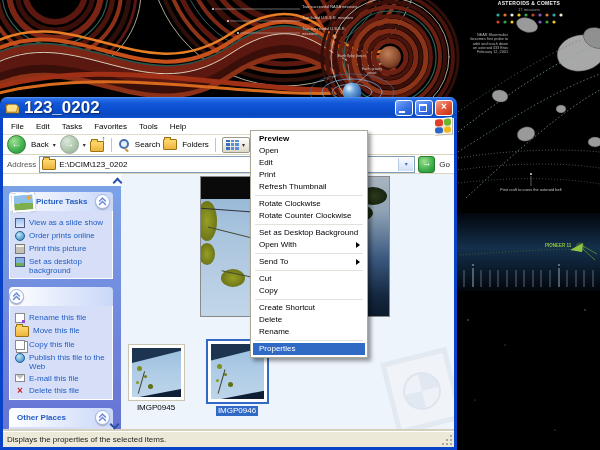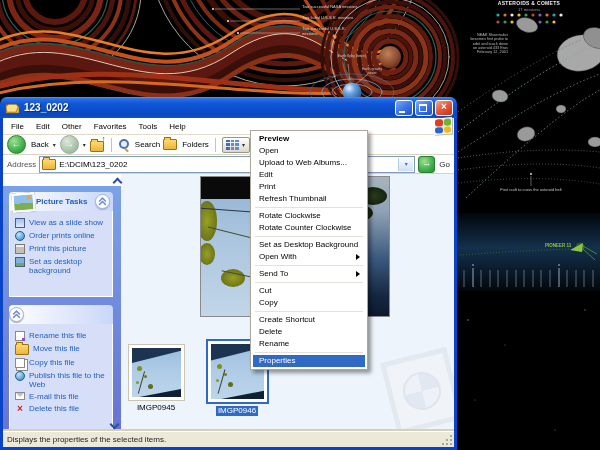--- a/index.html
+++ b/index.html
@@ -15,21 +15,21 @@
   .bg-near{left:468px;top:33px;width:40px;font-size:3.8px;text-align:right;color:#b8b8b8;}
   .bg-belt{left:498px;top:188px;width:66px;text-align:center;font-size:4px;color:#c4c4c4;}
   .bg-pioneer{left:545px;top:243px;font-size:4.5px;font-weight:bold;color:#8CC63F;}
   .bg-earth1{left:337px;top:54px;width:30px;font-size:3.6px;text-align:center;}
   .bg-earth2{left:357px;top:67px;width:30px;font-size:3.6px;text-align:center;}
 
   
   .window{position:absolute;left:0;top:97px;width:457px;height:353px;z-index:10;font-size:8px;}
   .titlebar{height:21px;border-radius:7px 7px 0 0;display:flex;align-items:center;padding:0 4px 0 5px;
     background:linear-gradient(180deg,#5a96f2 0%,#2a70e8 8%,#1257d8 30%,#0b4fd0 60%,#0a48bc 86%,#0d54d8 100%);}
-  .title-text{color:#fff;font-weight:bold;font-size:10px;margin-left:4px;flex:1;
+  .title-text{color:#fff;font-weight:bold;font-size:17px;margin-left:4px;flex:1;
     text-shadow:1px 1px 1px #0a2a6a;white-space:nowrap;overflow:hidden;}
   .cap-btn{width:16px;height:14px;border:1px solid #fff;border-radius:3px;margin-left:2px;position:relative;
     background:linear-gradient(145deg,#7da8f8 0%,#3d74e8 50%,#1e56c8 100%);}
   .cap-btn.min::after{content:"";position:absolute;left:3px;bottom:2px;width:6px;height:2px;background:#fff;}
   .cap-btn.max::after{content:"";position:absolute;left:3px;top:3px;width:6px;height:5px;border:1px solid #fff;border-top:2px solid #fff;}
   .cap-btn.close{background:linear-gradient(145deg,#f4a58c 0%,#e2573a 50%,#c23010 100%);
     color:#fff;font-weight:bold;font-size:10px;line-height:12px;text-align:center;}
   .win-frame{position:absolute;top:21px;left:0;right:0;bottom:0;background:#ffffff;
     border-left:3px solid #0843C8;border-right:3px solid #0843C8;border-bottom:3px solid #0843C8;
     display:flex;flex-direction:column;}
@@ -80,21 +80,21 @@
   .panel{width:104px;margin-bottom:8px;border-radius:4px 4px 0 0;}
   .panel-head{height:19px;border-radius:4px 4px 0 0;display:flex;align-items:center;position:relative;
     background:linear-gradient(90deg,#ffffff 0%,#c9d7f8 100%);color:#215DC6;font-weight:bold;}
   .panel-head .ptitle{margin-left:8px;flex:1;}
   .panel-head.with-icon .ptitle{margin-left:27px;}
   .chev-btn{width:13px;height:13px;border-radius:50%;border:1px solid #9db5e8;background:#fff;margin-right:3px;
     display:flex;align-items:center;justify-content:center;box-shadow:0 1px 1px #aab;}
   .pt-icon{position:absolute;left:3px;top:1px;width:19px;height:15px;background:linear-gradient(#8fc0ea 55%,#7fae4f 55%);
     border:2px solid #fff;box-shadow:0 0 1px #667;transform:rotate(-4deg);}
   .pt-icon::after{content:"";position:absolute;right:2px;top:1px;width:4px;height:4px;border-radius:50%;background:#f5a623;}
-  .panel-body{background:#d6dff7;border:1px solid #fff;border-top:none;padding:4px 3px 18px 5px;}
+  .panel-body{background:#d6dff7;border:1px solid #fff;border-top:none;padding:4px 3px 0 5px;}
   .task-link{display:flex;gap:4px;margin:3px 0;color:#215DC6;line-height:9px;align-items:flex-start;cursor:pointer;}
   .task-link .tl{flex:1;}
   .ic{width:10px;height:10px;flex:0 0 auto;position:relative;box-sizing:border-box;}
   .ic-screen{border:1px solid #4a5a8a;background:linear-gradient(#9fc0ea,#dfeafc);}
   .ic-desktopbg{border:1px solid #4a5a8a;background:linear-gradient(#7fb0e0 60%,#6fae4f 60%);}
   .ic-globe{border:1px solid #1a5f90;border-radius:50%;background:radial-gradient(circle at 35% 30%,#bfe8fa,#2f7fc0);}
   .ic-printer{border:1px solid #7a7a72;background:linear-gradient(#efefe8 30%,#c4c0b8 30%);}
   .ic-page{border:1px solid #8a8a8a;background:#fff;}
   .ic-page.copy{box-shadow:2px 2px 0 0 #fff,2px 2px 0 1px #8a8a8a;}
   .ic-rename::after{content:"";position:absolute;right:-1px;bottom:-1px;width:3px;height:3px;background:#8a4fd0;}
@@ -334,21 +334,21 @@
       <span class="title-text">123_0202</span>
       <span class="cap-btn min"></span>
       <span class="cap-btn max"></span>
       <span class="cap-btn close">×</span>
     </div>
     <div class="win-frame">
 
       <div class="menubar">
         <span class="mitem">File</span>
         <span class="mitem">Edit</span>
-        <span class="mitem">Other</span>
+        <span class="mitem">Tasks</span>
         <span class="mitem">Favorites</span>
         <span class="mitem">Tools</span>
         <span class="mitem">Help</span>
         <span class="xp-logo">
             <i class="xp-r"></i>
             <i class="xp-g"></i>
             <i class="xp-b"></i>
             <i class="xp-y"></i>
           </span>
       </div>
@@ -539,21 +539,20 @@
       <div class="statusbar">
         <span>Displays the properties of the selected items.</span>
         <span class="grip"></span>
       </div>
     </div>
   </div>
 
   <div class="context-menu">
     <div class="cm-item bold">Preview</div>
     <div class="cm-item">Open</div>
-    <div class="cm-item">Upload to Web Albums...</div>
     <div class="cm-item">Edit</div>
     <div class="cm-item">Print</div>
     <div class="cm-item">Refresh Thumbnail</div>
     <div class="cm-sep"></div>
     <div class="cm-item">Rotate Clockwise</div>
     <div class="cm-item">Rotate Counter Clockwise</div>
     <div class="cm-sep"></div>
     <div class="cm-item">Set as Desktop Background</div>
     <div class="cm-item submenu">Open With</div>
     <div class="cm-sep"></div>

